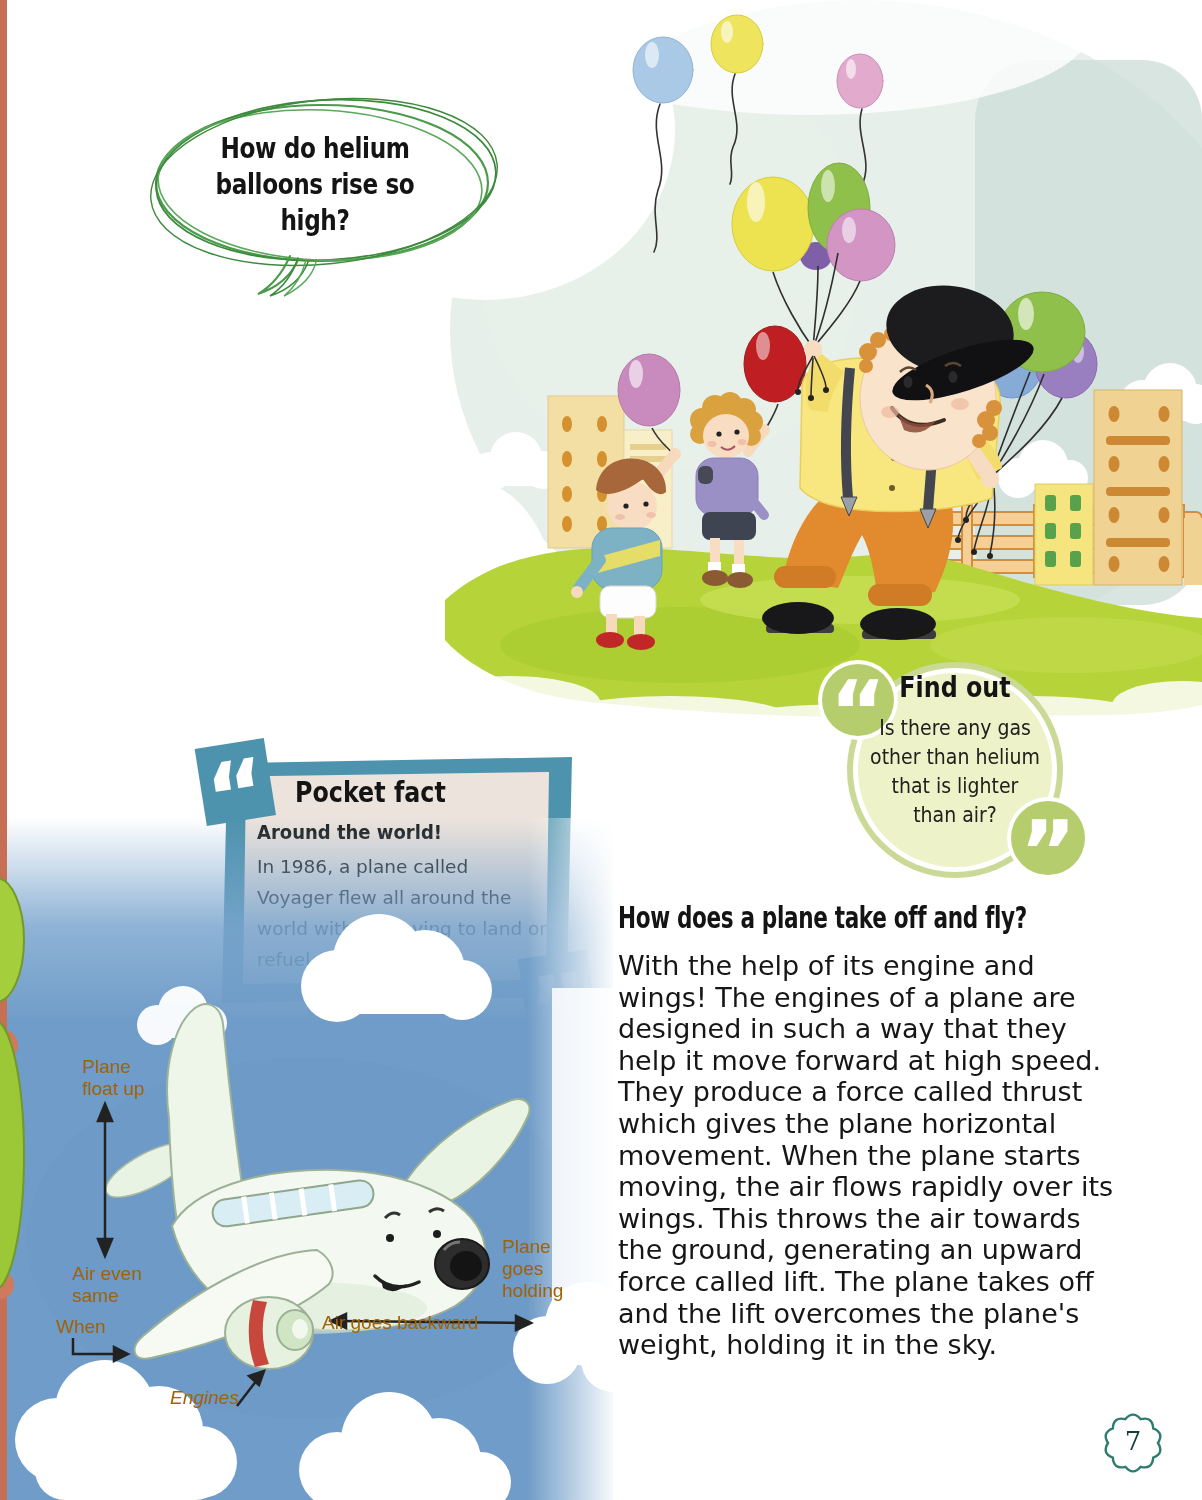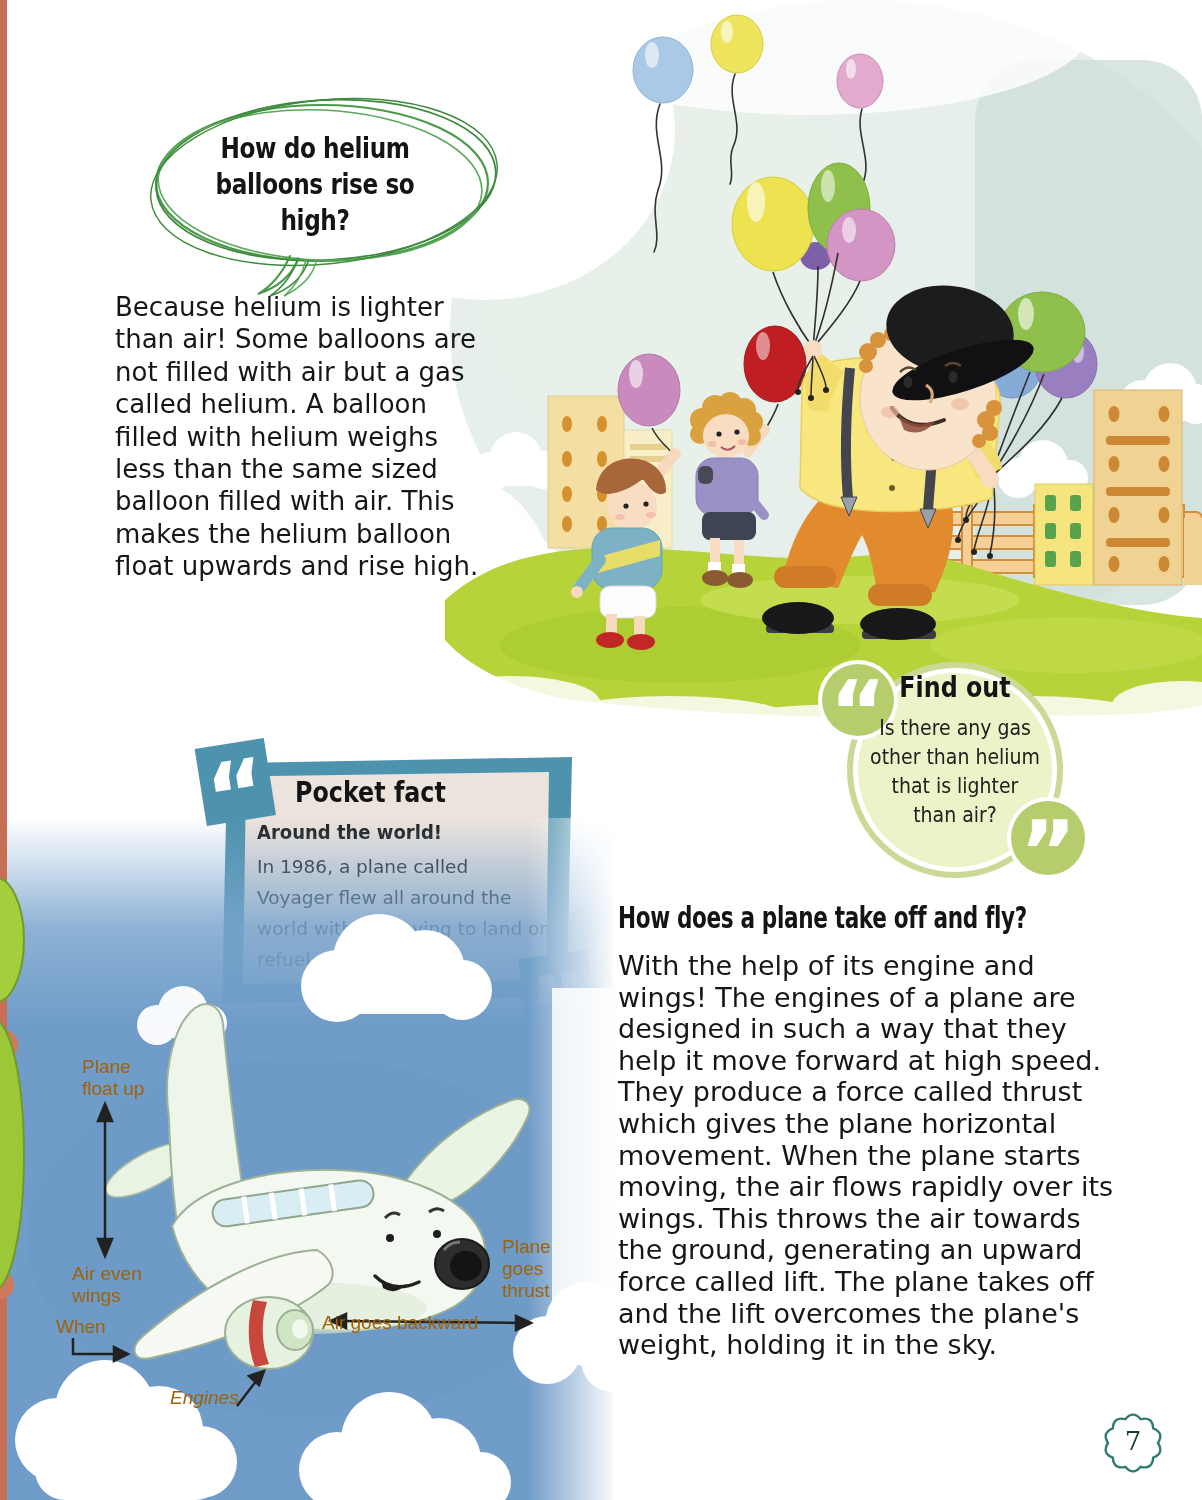--- a/index.html
+++ b/index.html
@@ -334,21 +334,20 @@
       <path d="M150,168 C142,186 132,198 118,206 C136,200 150,190 158,172" stroke="#4a9a4a" stroke-width="2"></path>
       <path d="M158,170 C152,188 142,200 130,208 C148,202 162,190 168,174" stroke="#3c8a3c" stroke-width="1.6"></path>
       <path d="M166,172 C162,188 154,200 144,208 C160,200 172,190 176,174" stroke="#5aa85a" stroke-width="1.4"></path>
     </g>
   </svg>
   <div class="abs bubble-text">
     <span>How do helium</span>
     <span>balloons rise so high?</span>
   </div>
 
-  <div class="abs intro">Because helium is lighter than air! Some balloons are not filled with air but a gas called helium. A balloon filled with helium weighs less than the same sized balloon filled with air. This makes the helium balloon float upwards and rise high.</div>
 
   <div class="abs findout">
     <svg class="abs" style="left:0;top:0;" width="300" height="260" viewBox="0 0 300 260">
       <circle cx="145" cy="130" r="108" fill="#cbd996"></circle>
       <circle cx="145" cy="130" r="102" fill="#ffffff"></circle>
       <circle cx="145" cy="130" r="97" fill="#edf2c8"></circle>
       <g>
         <circle cx="48" cy="60" r="40" fill="#ffffff"></circle>
         <circle cx="48" cy="60" r="36" fill="#b6cd6e"></circle>
         <text x="48" y="102" text-anchor="middle" font-size="86" font-weight="bold" fill="#ffffff" font-family="DejaVu Sans, sans-serif">“</text>
@@ -480,35 +479,35 @@
       <polygon points="524,505 509,498 509,512"></polygon>
     </g>
   </svg>
 
   <div class="abs dlabel lab-up">
     <span>Plane</span>
       <span>float up</span>
   </div>
   <div class="abs dlabel lab-down">
     <span>Air even</span>
-      <span>wings</span>
+      <span>same</span>
   </div>
   <div class="abs dlabel lab-wings">
     <span>When</span>
   </div>
   <div class="abs dlabel lab-engines">
     <span>Engines</span>
   </div>
   <div class="abs dlabel lab-back">
     <span>Air goes backward</span>
   </div>
   <div class="abs dlabel lab-fwd">
     <span>Plane</span>
       <span>goes</span>
-      <span>thrust</span>
+      <span>holding</span>
   </div>
 
   <div class="abs plane-heading">How does a plane take off and fly?</div>
   <div class="abs plane-text">With the help of its engine and wings! The engines of a plane are designed in such a way that they help it move forward at high speed. They produce a force called thrust which gives the plane horizontal movement. When the plane starts moving, the air flows rapidly over its wings. This throws the air towards the ground, generating an upward force called lift. The plane takes off and the lift overcomes the plane's weight, holding it in the sky.</div>
 
   <svg class="abs" style="left:0;top:860px;" width="34" height="450" viewBox="0 0 34 450">
     <circle cx="2" cy="185" r="16" fill="#cf7a5e"></circle>
     <circle cx="0" cy="425" r="14" fill="#cf7a5e"></circle>
     <ellipse cx="-4" cy="80" rx="28" ry="62" fill="#a5ce3c" stroke="#71992b" stroke-width="2"></ellipse>
     <ellipse cx="-6" cy="295" rx="30" ry="135" fill="#9cc838" stroke="#71992b" stroke-width="2"></ellipse>

